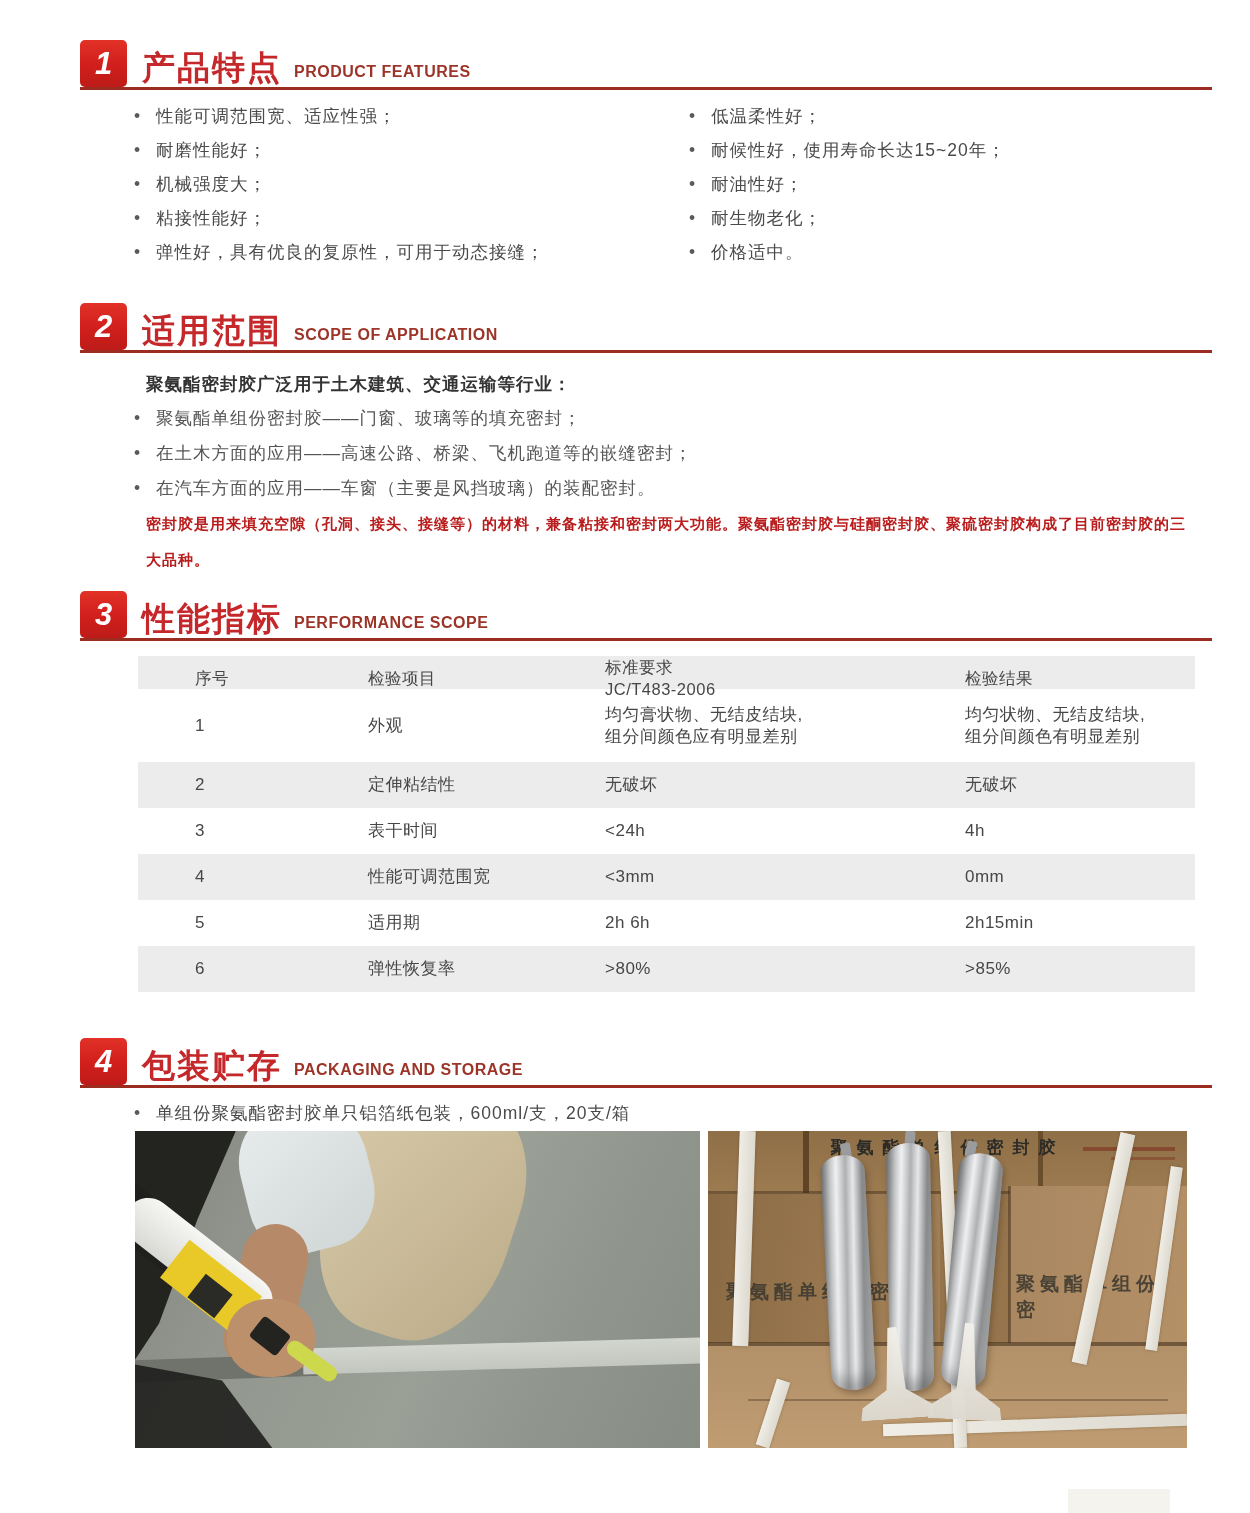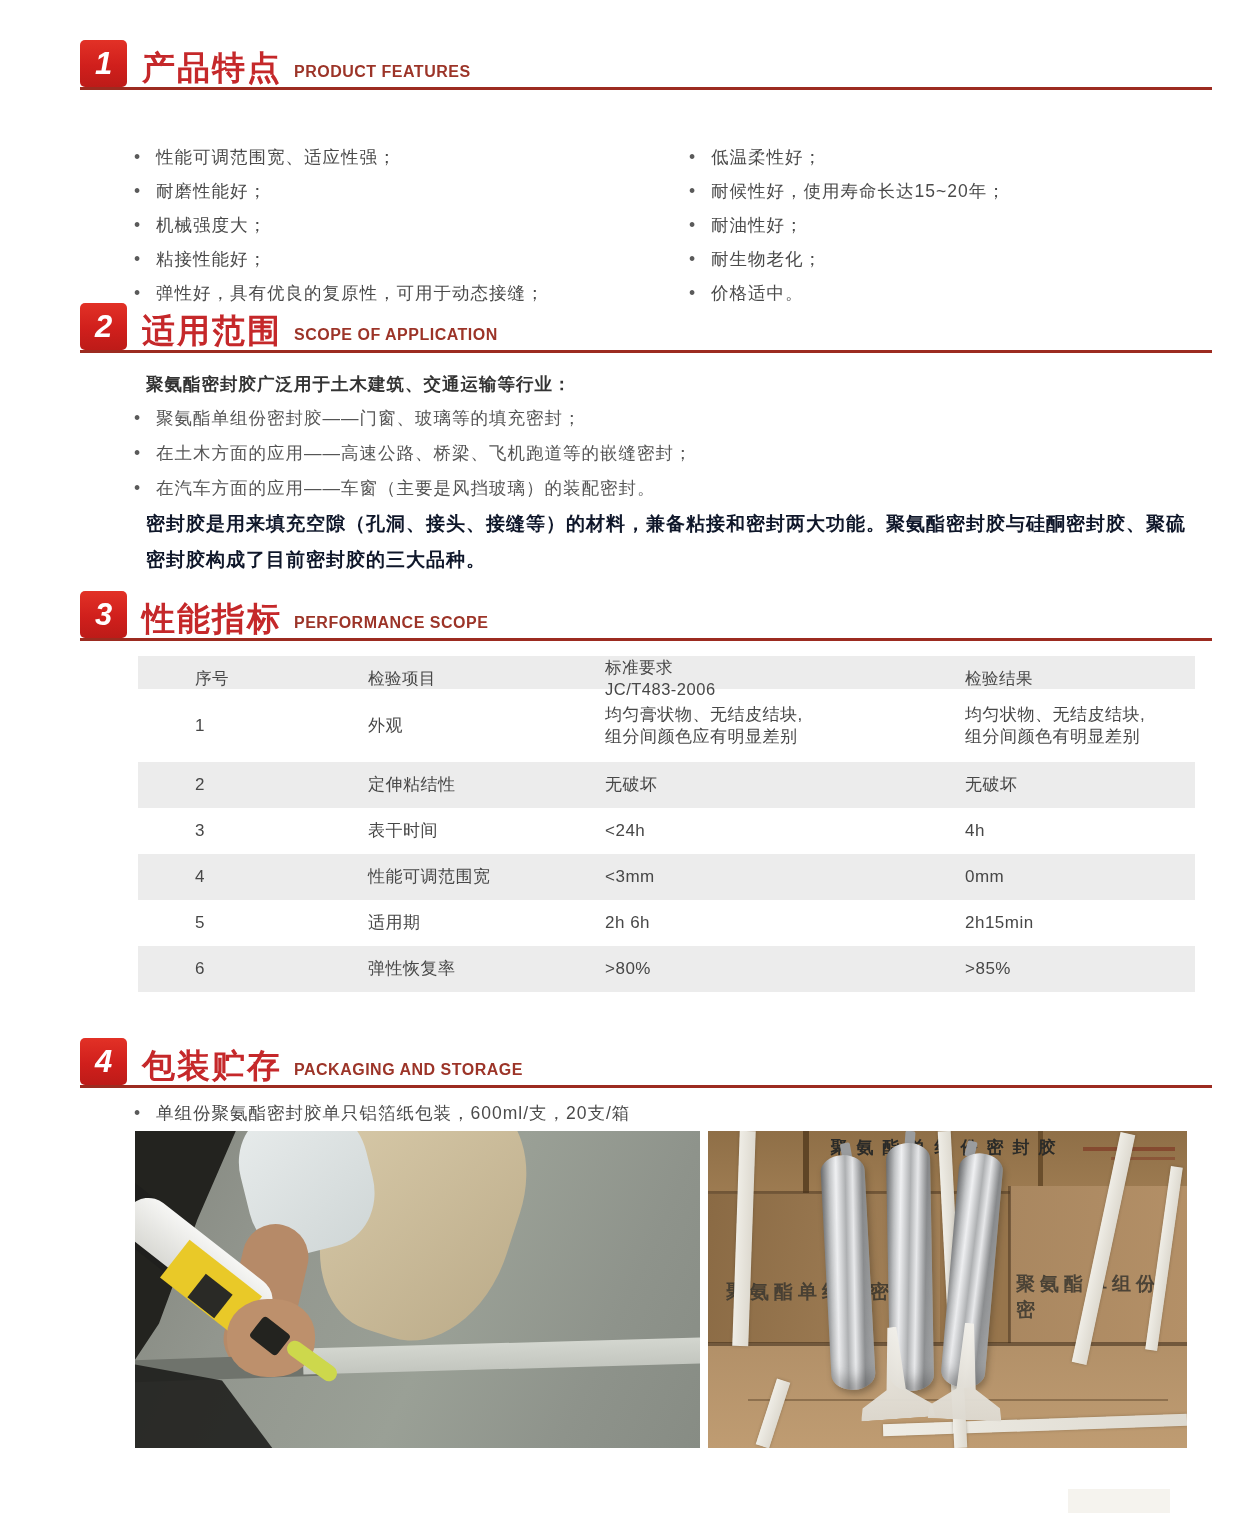--- a/index.html
+++ b/index.html
@@ -15,29 +15,29 @@
              color:#ffffff; font-size:31px; font-weight:700; font-style:italic;
              display:flex; align-items:center; justify-content:center; flex:0 0 auto; }
   .sec-title-zh { font-size:33px; font-weight:700; color:#c5282a; letter-spacing:2px; line-height:1; padding-bottom:3px; }
   .sec-title-en { font-size:16px; font-weight:700; color:#9c3428; margin-left:12px; padding-bottom:6px; letter-spacing:.5px; }
 
   
   ul.blist { list-style:none; }
   ul.blist li { position:relative; padding-left:26px; font-size:17.5px; line-height:34px; color:#4a4a4a; letter-spacing:1px; }
   ul.blist li::before { content:"•"; position:absolute; left:4px; color:#5a5a5a; }
 
-  .features { position:absolute; top:99px; left:130px; width:1062px; display:flex;margin-top:41px; }
+  .features { position:absolute; top:99px; left:130px; width:1062px; display:flex; }
   .features .col-left  { width:555px; }
   .features .col-right { width:505px; }
 
   
   .scope { position:absolute; top:367px; left:130px; width:1065px; }
   .scope-intro { margin-left:16px; font-size:17.5px; font-weight:700; color:#333333; line-height:34px; letter-spacing:1px; }
   .scope ul.blist li { line-height:35px; color:#555555; }
-  .scope-note { margin-left:16px; font-size:19px; font-weight:700; color:#0f172a; line-height:36px; letter-spacing:1px; }
+  .scope-note { margin-left:16px; font-size:15px; font-weight:700; color:#b91c1c; line-height:36px; letter-spacing:1px; }
 
   
   .ptable { position:absolute; top:656px; left:138px; width:1057px; font-size:17px; color:#474747; }
   .trow { display:grid; grid-template-columns:150px 235px 360px 1fr; align-items:center; }
   .trow .c1 { padding-left:57px; }
   .trow .c2 { padding-left:80px; }
   .trow .c3 { padding-left:82px; }
   .trow .c4 { padding-left:82px; }
   .trow .c  { white-space:pre-line; line-height:22px; letter-spacing:.5px; }
   .thead  { height:33px; background:#ececec; font-size:16.5px; }

